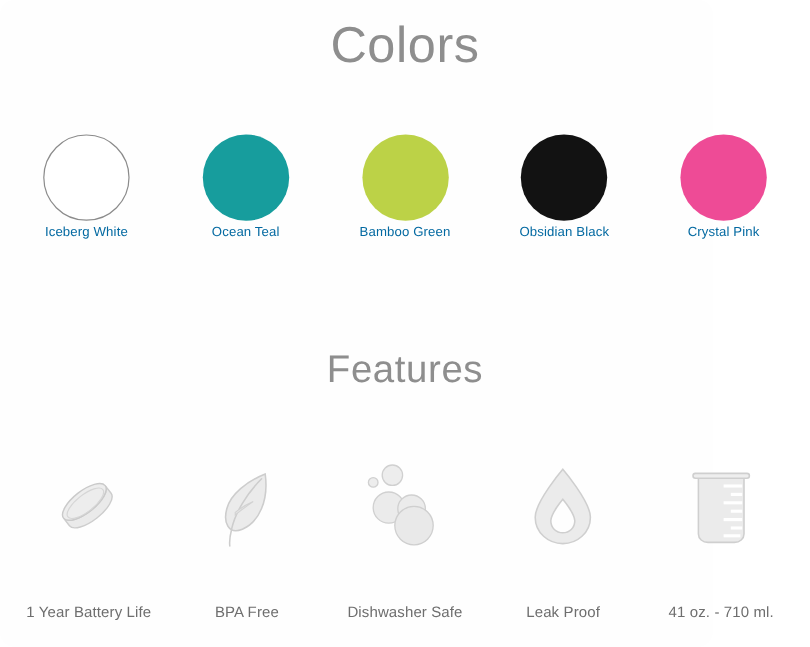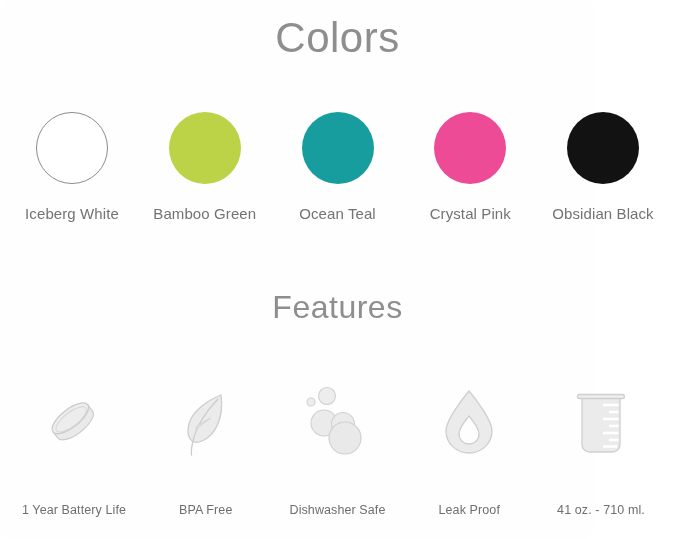--- a/index.html
+++ b/index.html
@@ -70,24 +70,24 @@
     height: 72px;
     border-radius: 50%;
     background: #ffffff;
   }
   .swatch.outlined {
     border: 1px solid #8b8b8b;
     width: 72px;
     height: 72px;
   }
   .color-label {
-    margin-top: 21px;
-    font-size: 15px;
+    margin-top: 4px;
+    font-size: 11px;
     font-weight: 300;
-    color: #737373;
+    color: #0369a1;
     white-space: nowrap;
     letter-spacing: 0.1px;
   }
 
   
   .features-row {
     position: absolute;
     top: 383px;
     left: 0;
     width: 675px;
@@ -126,37 +126,37 @@
   <div class="section-title" id="colors-title">Colors</div>
 
   <div class="colors-row">
 
     <div class="color-cell">
       <div class="swatch outlined"></div>
       <div class="color-label">Iceberg White</div>
     </div>
 
     <div class="color-cell">
+      <div class="swatch" style="background:#179d9d"></div>
+      <div class="color-label">Ocean Teal</div>
+    </div>
+
+    <div class="color-cell">
       <div class="swatch" style="background:#bcd247"></div>
       <div class="color-label">Bamboo Green</div>
     </div>
 
     <div class="color-cell">
-      <div class="swatch" style="background:#179d9d"></div>
-      <div class="color-label">Ocean Teal</div>
+      <div class="swatch" style="background:#121212"></div>
+      <div class="color-label">Obsidian Black</div>
     </div>
 
     <div class="color-cell">
       <div class="swatch" style="background:#ee4b96"></div>
       <div class="color-label">Crystal Pink</div>
-    </div>
-
-    <div class="color-cell">
-      <div class="swatch" style="background:#121212"></div>
-      <div class="color-label">Obsidian Black</div>
     </div>
 
   </div>
 
   <div class="section-title" id="features-title">Features</div>
 
   <div class="features-row">
 
     <div class="feature-cell">
       <div class="feature-icon">

